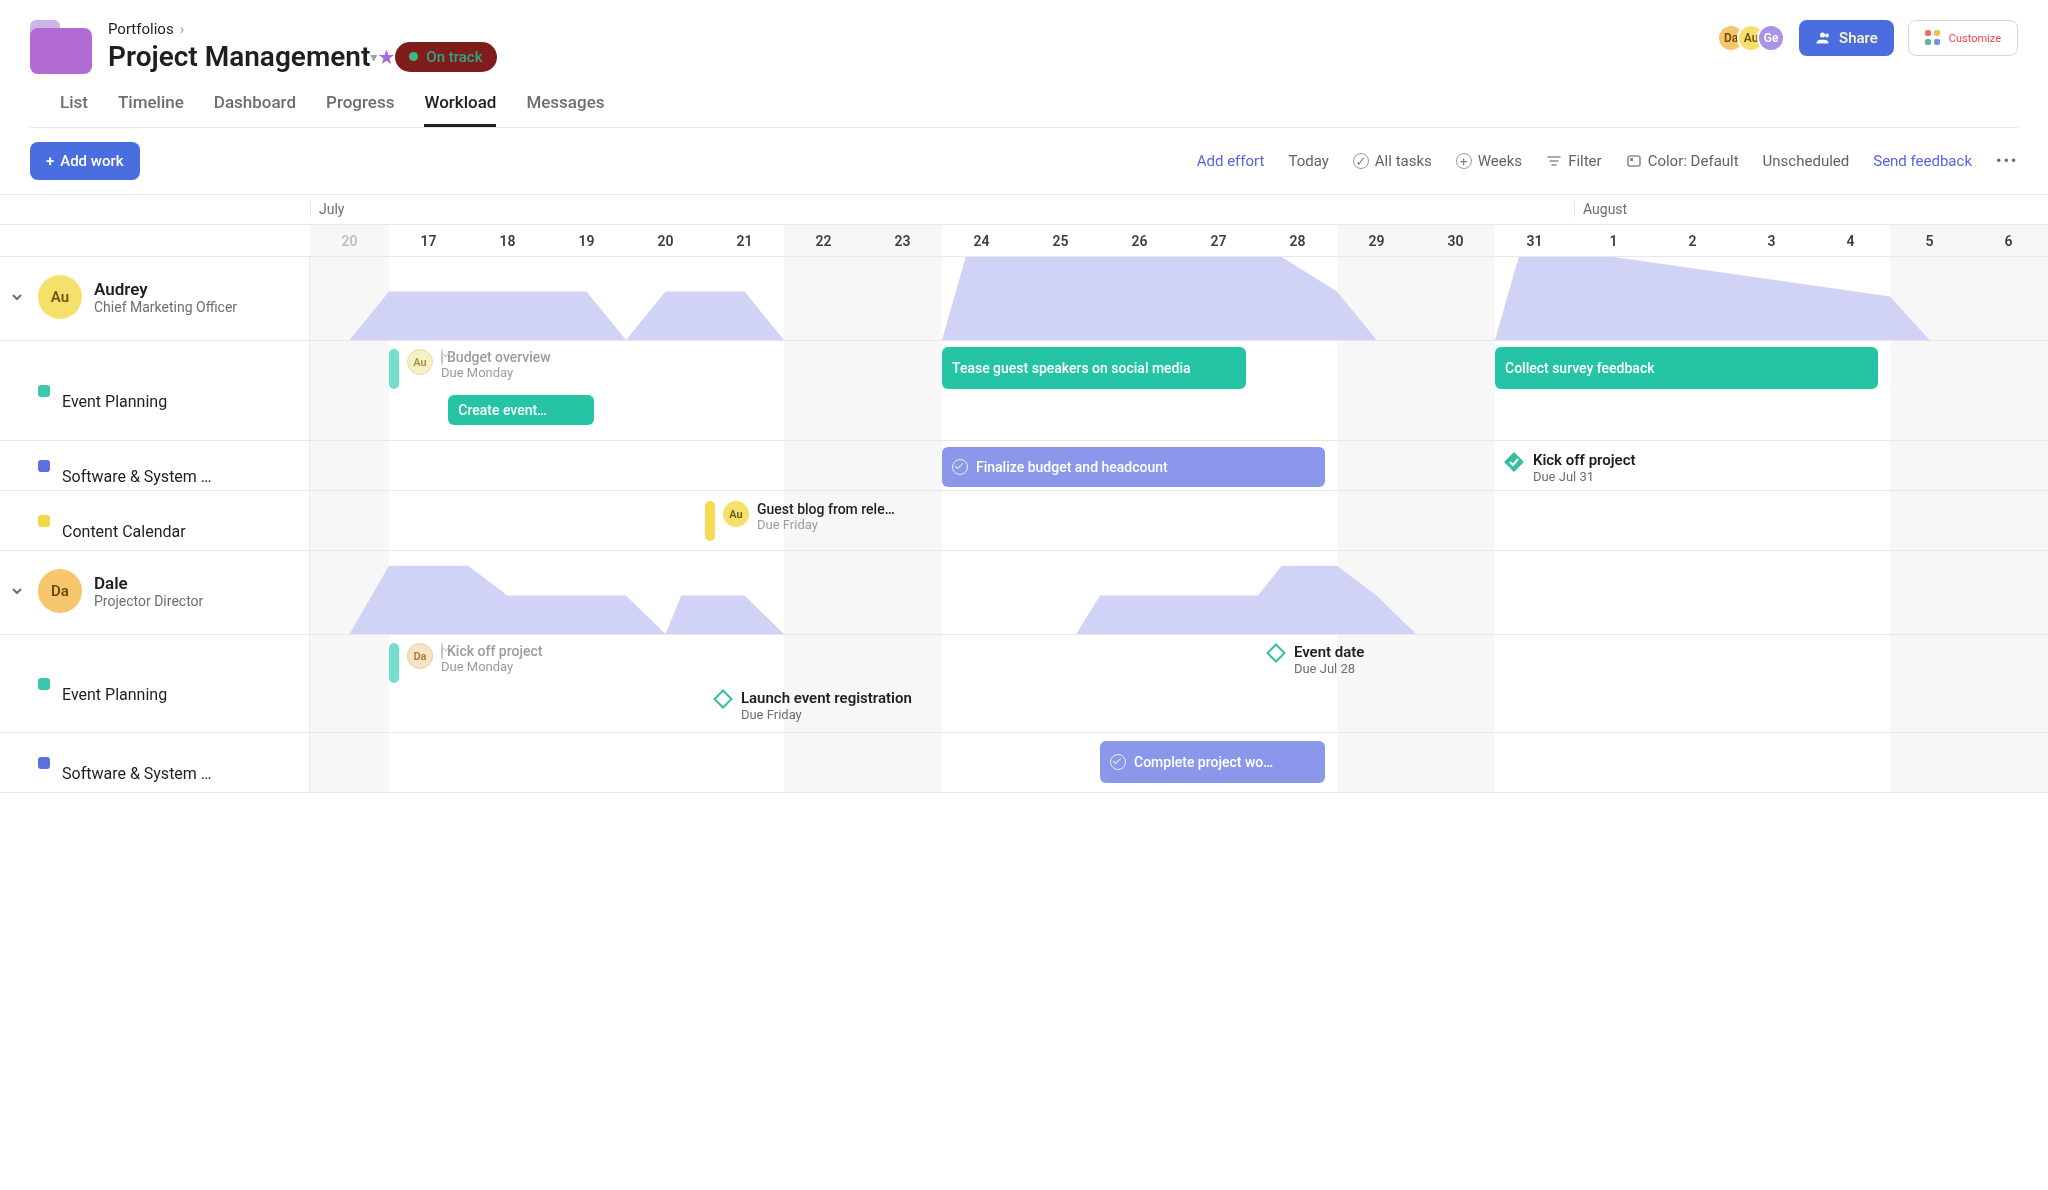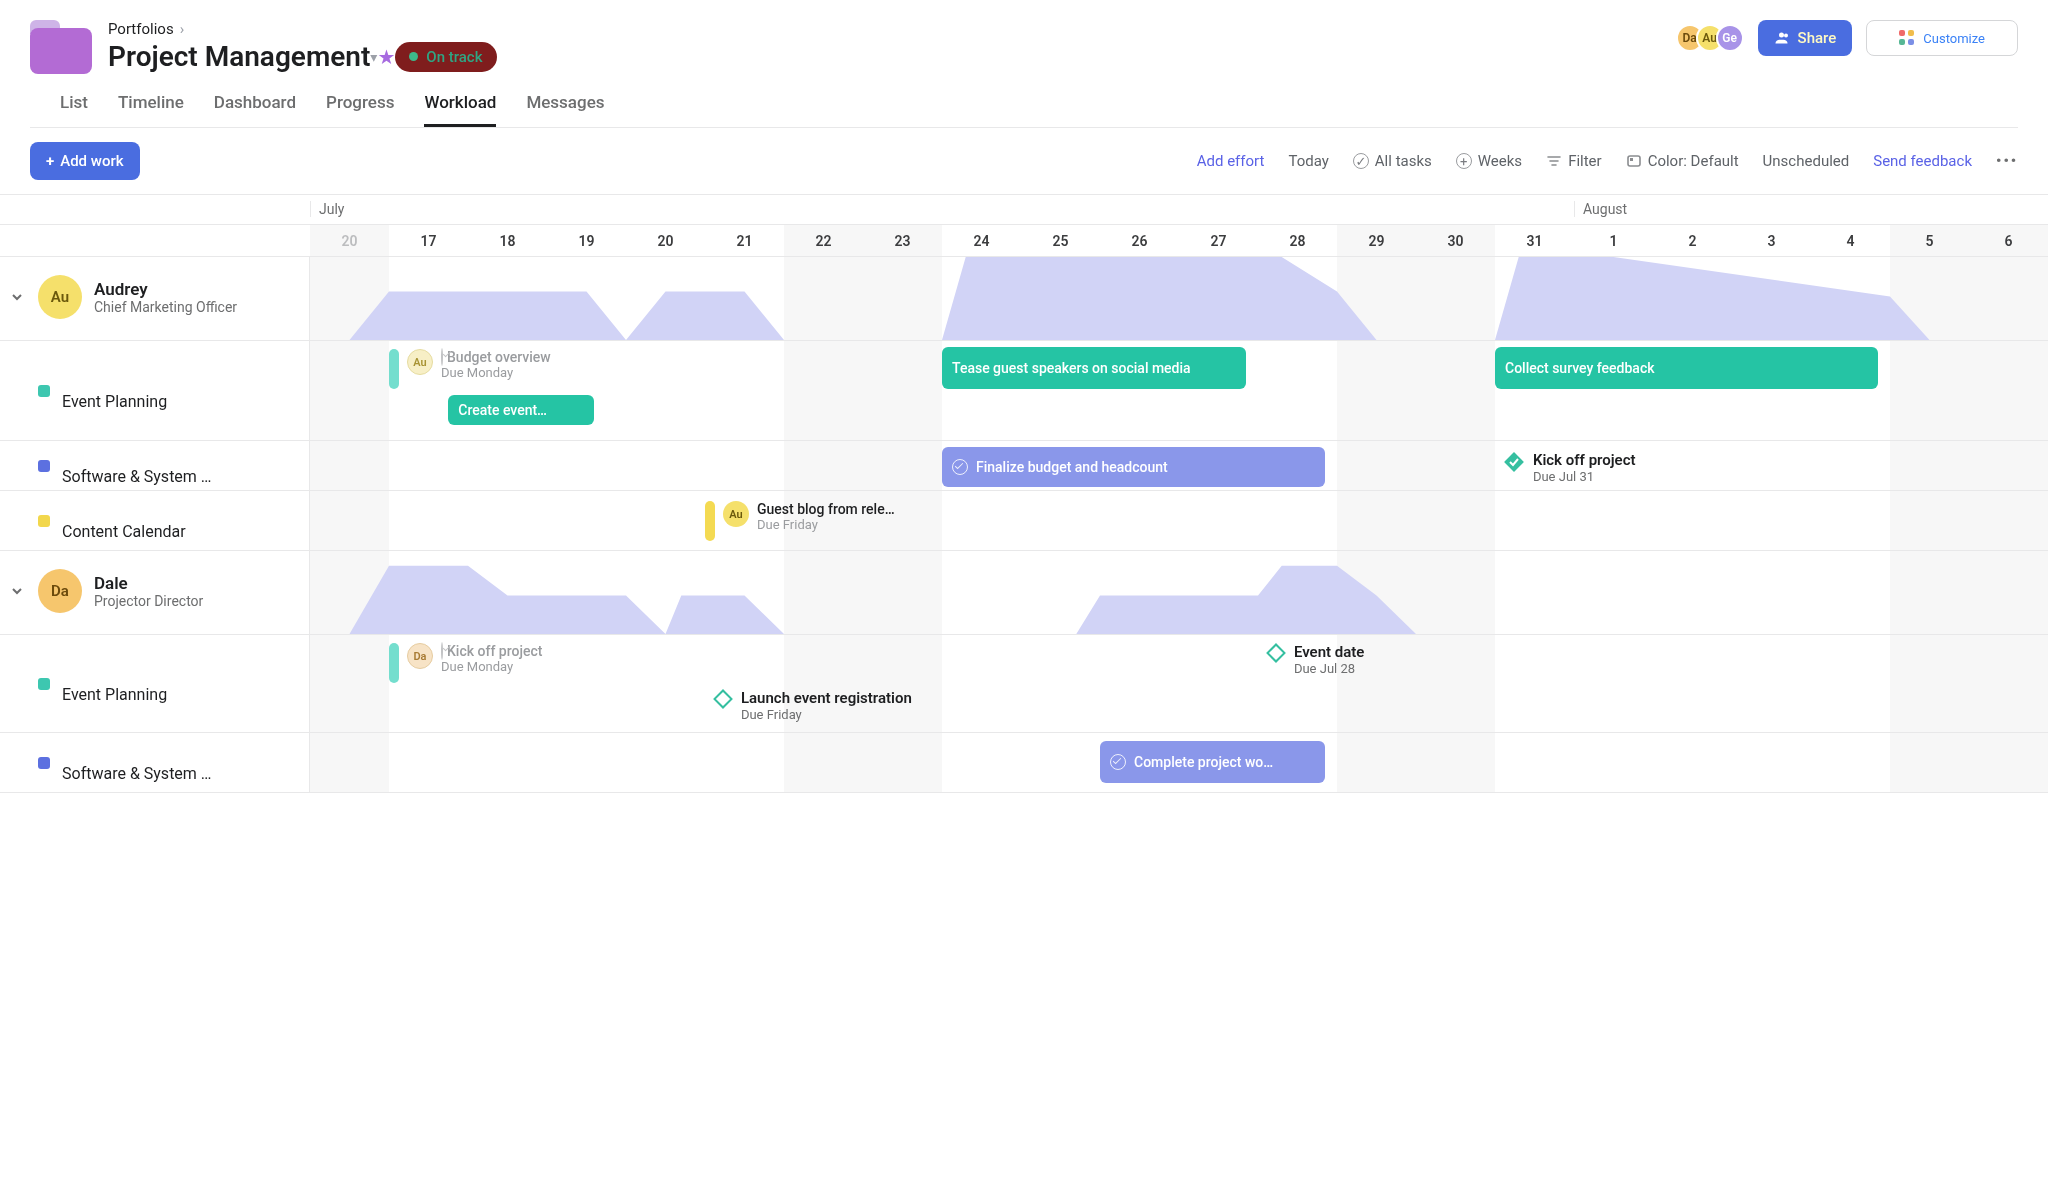--- a/index.html
+++ b/index.html
@@ -55,22 +55,22 @@
   }
   .avatar:first-child{margin-left:0;}
   .av-da{background:#f6c66d;color:#6b4a0c;}
   .av-au{background:#f5e06b;color:#6b590c;}
   .av-ge{background:#a893e8;color:#fff;}
   .share-btn{
     background:#4a6de0;color:#fef9c3;border-radius:8px;padding:9px 16px;font-weight:500;
     display:flex;align-items:center;gap:8px;cursor:pointer;font-size:15px;
   }
   .cust-btn{
-    border:1px solid #d5d6d8;border-radius:8px;padding:9px 32px;color:#3b82f6;
-    display:flex;align-items:center;gap:8px;cursor:pointer;background:#fff;font-size:13px;
+    border:1px solid #d5d6d8;border-radius:8px;padding:9px 16px;color:#ef4444;
+    display:flex;align-items:center;gap:8px;cursor:pointer;background:#fff;font-size:11px;
   }
   .cust-icon{display:inline-block;width:16px;height:16px;position:relative;}
   .cust-icon::before,.cust-icon::after{content:"";position:absolute;width:6px;height:6px;border-radius:2px;}
   .cust-icon::before{top:0;left:0;background:#f06a6a;box-shadow:9px 0 0 #f1bd4c;}
   .cust-icon::after{top:9px;left:0;background:#57b795;box-shadow:9px 0 0 #7b8fe6;}
 
   
   .tabs{display:flex;gap:30px;padding:18px 30px 0;border-bottom:1px solid var(--border);}
   .tab{padding-bottom:12px;color:var(--muted);font-weight:500;cursor:pointer;font-size:17px;}
   .tab.active{color:var(--text);border-bottom:3px solid var(--text);}

